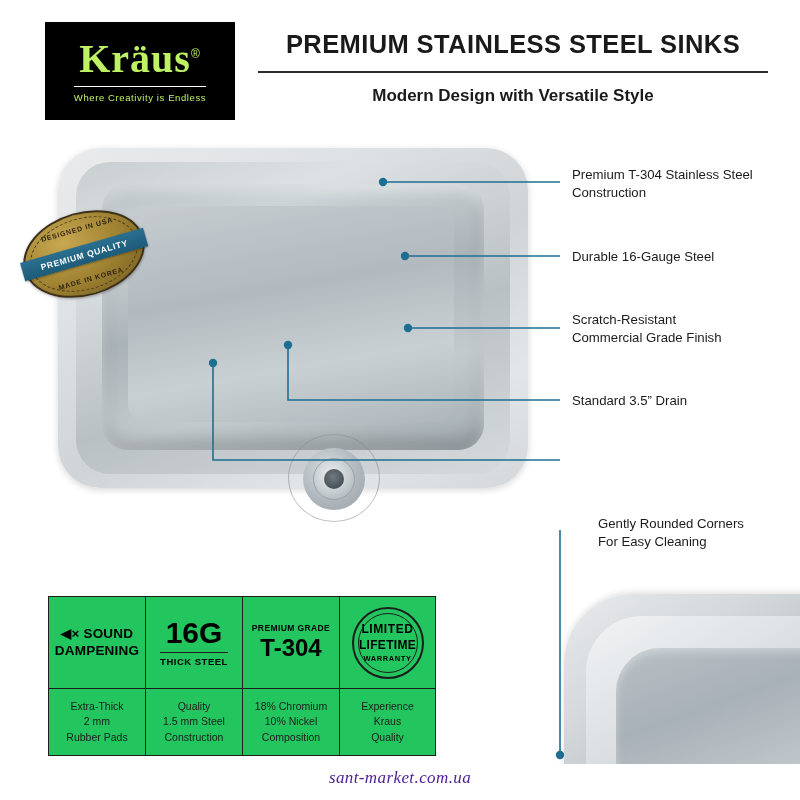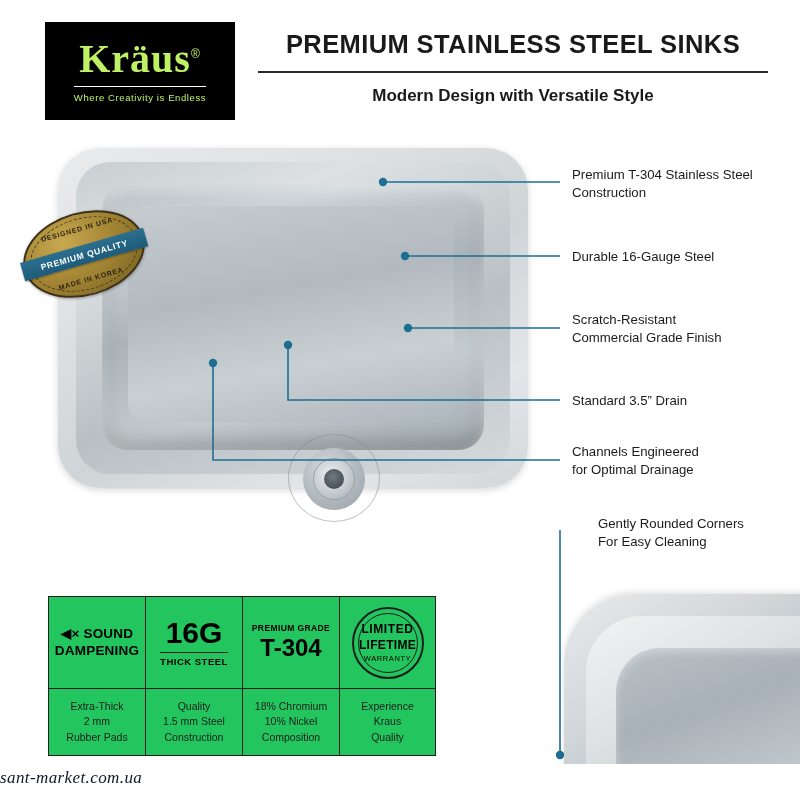--- a/index.html
+++ b/index.html
@@ -258,21 +258,21 @@
   }
   .seal::after {
     content: "";
     position: absolute;
     left: 4px; top: 4px; right: 4px; bottom: 4px;
     border-radius: 50%;
     border: 1px solid #1d1d1d;
   }
   .seal-l { font-size: 12px; font-weight: bold; letter-spacing: .6px; }
   .seal-m { font-size: 12px; font-weight: bold; letter-spacing: .3px; margin: 2px 0; }
-  .seal-w { font-size: 7.5px; font-weight: normal; letter-spacing: .6px; }
+  .seal-w { font-size: 7.5px; font-weight: bold; letter-spacing: .6px; }
 
   
   .corner-photo {
     position: absolute;
     right: 0; bottom: 36px;
     width: 276px; height: 226px;
     overflow: hidden;
   }
   .corner-body {
     position: absolute;
@@ -296,24 +296,25 @@
     border-top-left-radius: 44px;
     background: linear-gradient(160deg, #b8c0c5 0%, #a8b1b7 35%, #c3cace 75%, #9ea8ae 100%);
     box-shadow: inset 0 4px 10px rgba(255,255,255,.35);
   }
 
   
   .watermark {
     position: absolute;
     left: 0; bottom: 12px;
     width: 800px;
+    text-align: center;
     font-family: "Liberation Serif", serif;
     font-size: 17px;
     font-style: italic;
-    color: #0f172a;
+    color: #4c1d95;
     letter-spacing: .4px;
   }
 </style>
 </head>
 <body>
 
 <div id="page">
 
   <div class="logo-box">
     <div class="logo-word">
@@ -374,24 +375,20 @@
   <div class="callout" style="left:572px; top:248px;">
     <span>Durable 16-Gauge Steel</span>
   </div>
   <div class="callout" style="left:572px; top:311px;">
     <span>Scratch-Resistant</span>
     <span>Commercial Grade Finish</span>
   </div>
   <div class="callout" style="left:572px; top:392px;">
     <span>Standard 3.5” Drain</span>
   </div>
-  <div class="callout" style="left:572px; top:443px;">
-    <span>Channels Engineered</span>
-    <span>for Optimal Drainage</span>
-  </div>
   <div class="callout" style="left:572px; top:515px;margin-left:26px;">
     <span>Gently Rounded Corners</span>
     <span>For Easy Cleaning</span>
   </div>
 
   <div class="corner-photo">
     <div class="corner-body"></div>
     <div class="corner-lip"></div>
     <div class="corner-wall"></div>
   </div>

